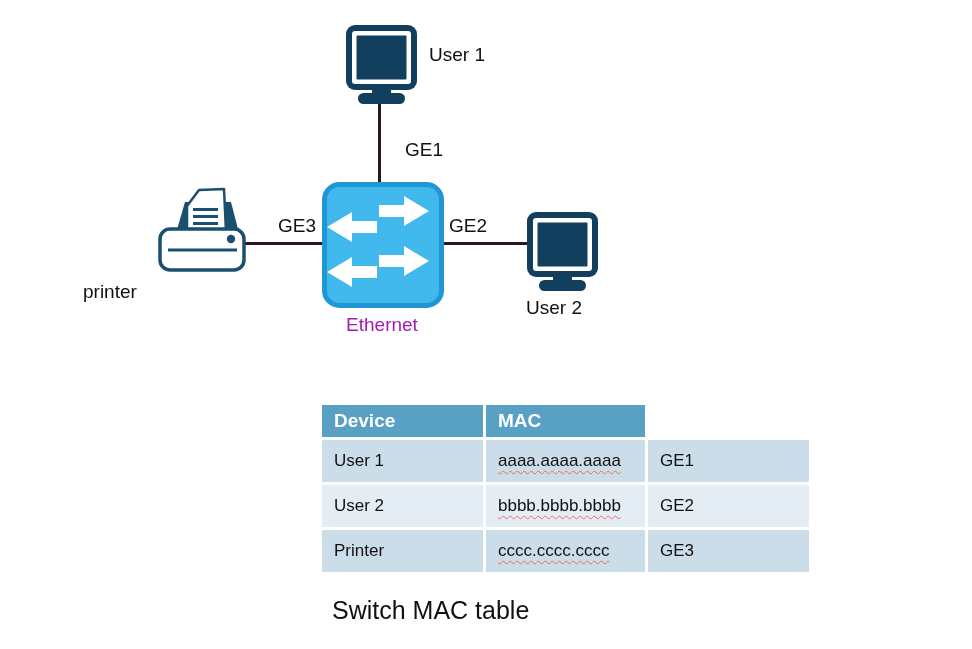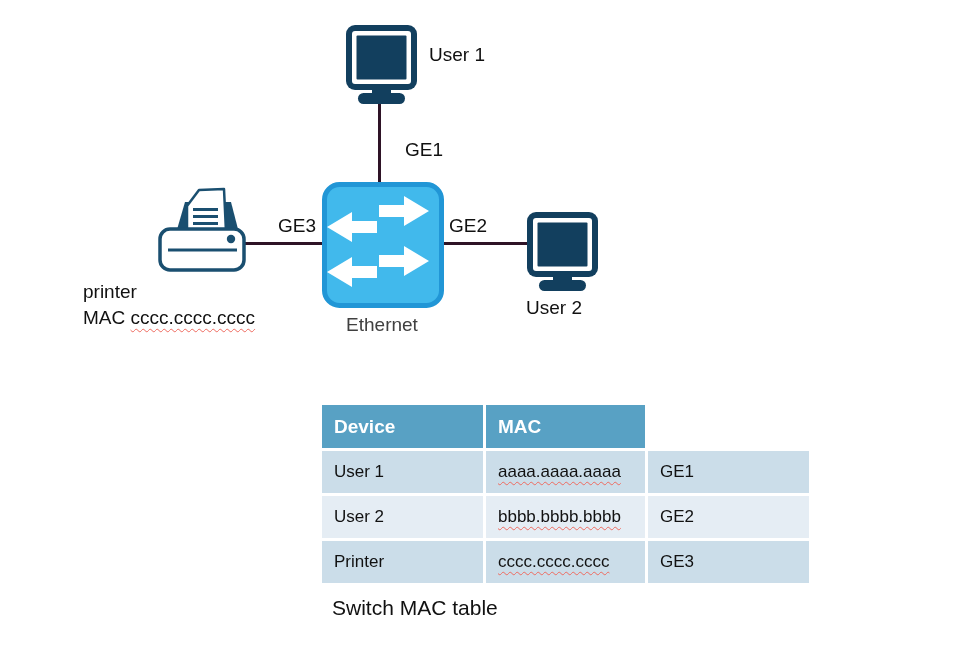--- a/index.html
+++ b/index.html
@@ -5,37 +5,37 @@
   html,body{margin:0;padding:0;background:#ffffff;}
   .canvas{
     position:relative;width:972px;height:649px;background:#ffffff;overflow:hidden;
     font-family:"Liberation Sans",sans-serif;color:#111111;
   }
   .abs{position:absolute;}
   .line{position:absolute;background:#2e1326;}
   .dev-label{position:absolute;font-size:19px;line-height:26px;color:#111;white-space:nowrap;}
   .port-label{position:absolute;font-size:19px;color:#111;white-space:nowrap;}
   .switch-label{position:absolute;left:302px;top:312px;width:160px;text-align:center;
-    font-size:19px;line-height:26px;color:#404040;}
+    font-size:19px;line-height:26px;color:#a21caf;}
   .wavy{
     text-decoration-line:underline;
     text-decoration-style:wavy;
     text-decoration-color:#ee6a5f;
     text-decoration-thickness:1px;
     text-underline-offset:4px;
   }
   
   .mac-table{position:absolute;left:322px;top:405px;width:487px;display:flex;flex-direction:column;gap:3px;}
   .t-row{display:grid;grid-template-columns:161px 159px 161px;gap:3px;}
   .t-cell{display:flex;align-items:center;padding-left:12px;font-size:17px;color:#111;}
-  .t-head .t-cell{height:43px;background:#58a1c4;color:#ffffff;font-weight:bold;font-size:19px;}
+  .t-head .t-cell{height:32px;background:#58a1c4;color:#ffffff;font-weight:bold;font-size:19px;}
   .t-body .t-cell{height:42px;}
   .row-odd  .t-cell{background:#cbdde9;}
   .row-even .t-cell{background:#e5edf4;}
-  .caption{position:absolute;left:332px;top:596px;font-size:21px;color:#111;}
+  .caption{position:absolute;left:332px;top:596px;font-size:25px;color:#111;}
 </style>
 </head>
 <body>
 
 <div class="canvas">
 
   <div class="line" style="left:378px;top:103px;width:3px;height:81px;"></div>
   <div class="line" style="left:245px;top:242px;width:78px;height:3px;"></div>
   <div class="line" style="left:443px;top:242px;width:85px;height:3px;"></div>
 
@@ -83,21 +83,20 @@
   <div class="dev-label" style="left:429px;top:42px;">
     <div>User 1</div>
   </div>
 
   <div class="dev-label" style="left:526px;top:295px;">
     <div>User 2</div>
   </div>
 
   <div class="dev-label" style="left:83px;top:279px;">
     <div>printer</div>
-    <div><span>MAC</span> <span class="wavy">cccc.cccc.cccc</span></div>
   </div>
 
   <div class="switch-label">
     <div>Ethernet</div>
   </div>
 
   <div class="mac-table">
     <div class="t-row t-head">
       <div class="t-cell">Device</div>
       <div class="t-cell">MAC</div>

